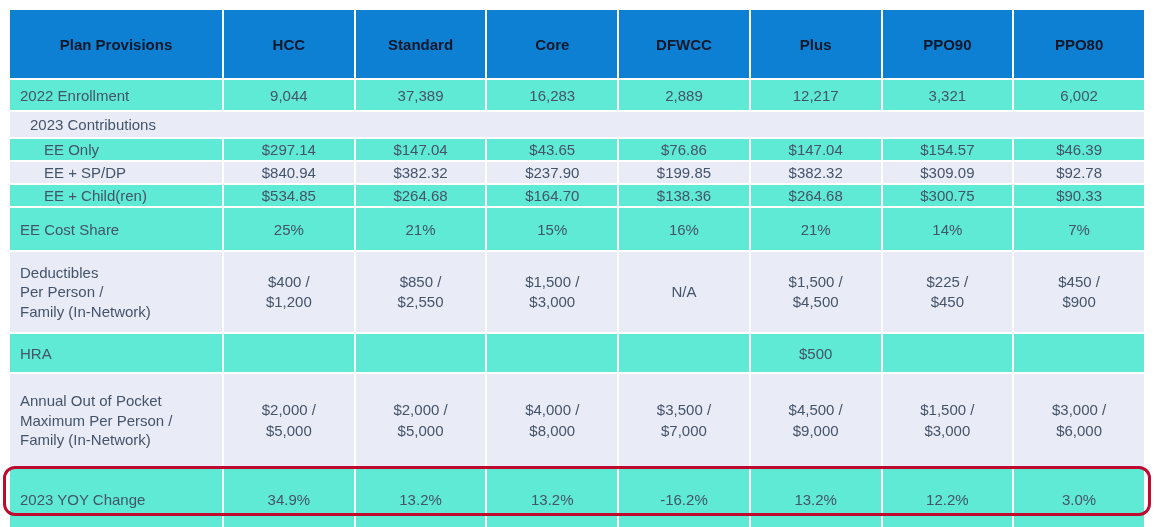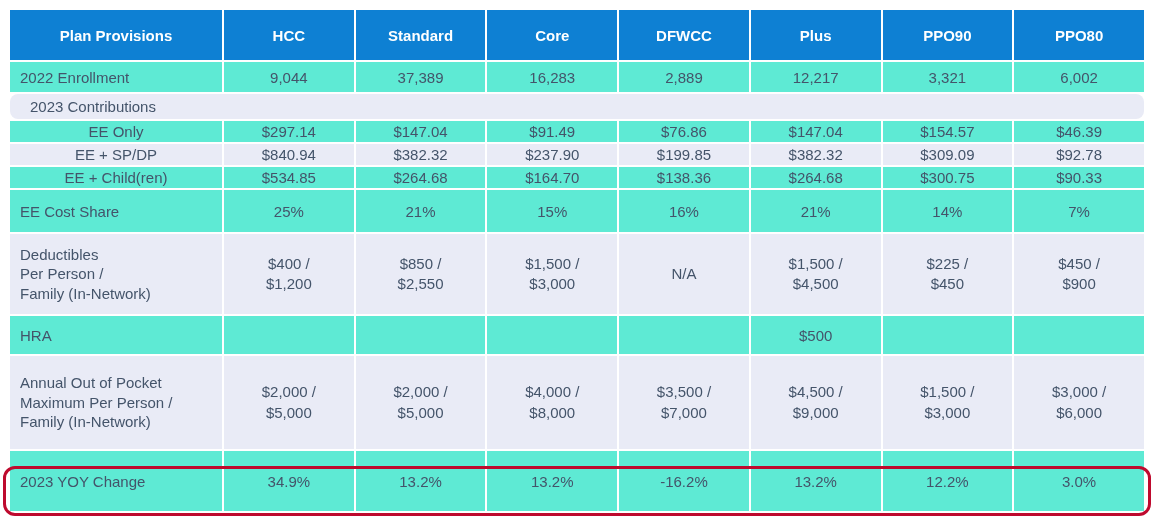--- a/index.html
+++ b/index.html
@@ -19,30 +19,30 @@
     top: 8px;
     width: 1138px;
     border-collapse: separate;
     border-spacing: 2px;
     table-layout: fixed;
   }
   col.c-label { width: 212px; }
   td, th { font-size: 15px; vertical-align: middle; }
   th.hdr {
     background: #0E80D3;
-    color: #ffffff;
+    color: #0f172a;
     font-weight: bold;
-    height: 50px;
+    height: 68px;
     text-align: center;
   }
   tr.dark  td { background: #5eead4; }
   tr.light td { background: #E9EBF6; }
   td.lbl  { text-align: left; padding-left: 10px; }
-  td.lbl-sec { text-align: left; padding-left: 20px; border-radius: 8px; }
-  td.lbl-sub { text-align: center; }
+  td.lbl-sec { text-align: left; padding-left: 20px; }
+  td.lbl-sub { text-align: left; padding-left: 34px; }
   td.val  { text-align: center; }
   td.multiline { white-space: pre-line; line-height: 1.35; }
   td.lbl.multiline { line-height: 1.3; margin-top: 40px; }
   tr.r-enroll td { height: 30px; }
   tr.r-contrib td { height: 25px; }
   tr.r-sub td { height: 21px; }
   tr.r-family td { height: 22px; }
   tr.r-cost td { height: 42px; }
   tr.r-ded td { height: 80px; }
   tr.r-hra td { height: 38px; }
@@ -100,21 +100,21 @@
     </tr>
 
     <tr class="light r-contrib">
       <td class="lbl-sec" colspan="8">2023 Contributions</td>
     </tr>
 
     <tr class="dark r-sub">
       <td class="lbl-sub">EE Only</td>
       <td class="val">$297.14</td>
       <td class="val">$147.04</td>
-      <td class="val">$91.49</td>
+      <td class="val">$43.65</td>
       <td class="val">$76.86</td>
       <td class="val">$147.04</td>
       <td class="val">$154.57</td>
       <td class="val">$46.39</td>
     </tr>
 
     <tr class="light r-sub">
       <td class="lbl-sub">EE + SP/DP</td>
       <td class="val">$840.94</td>
       <td class="val">$382.32</td>

